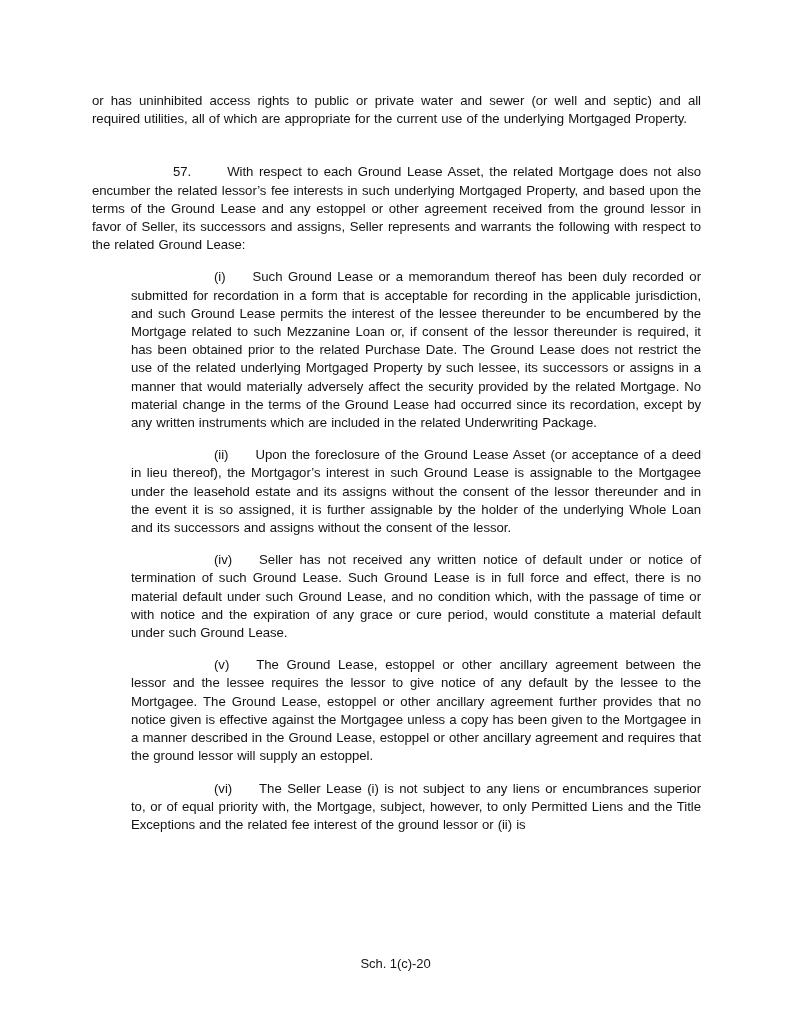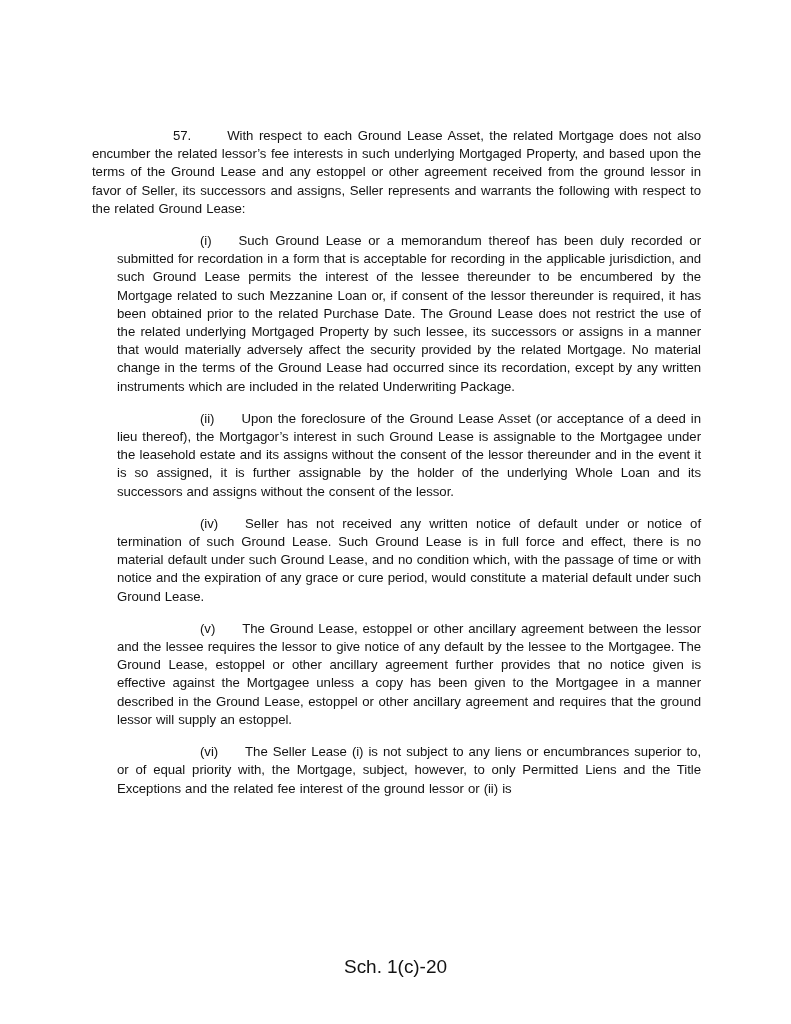--- a/index.html
+++ b/index.html
@@ -35,45 +35,46 @@
     word-spacing: 0.5px;
   }
   .p-cont {
     text-indent: 0;
   }
   .p-main {
     text-indent: 81px;
     margin-top: 35px;
   }
   .p-sub {
-    margin-left: 25px;
+    margin-left: 39px;
     text-indent: 83px;
   }
   .num-main {
     margin-right: 36px;
   }
   .num-sub {
     margin-right: 27px;
   }
   .footer {
     position: absolute;
     left: 0;
     top: 956px;
     width: 791px;
     text-align: center;
-    font-size: 19px;
+    font-size: 13px;
     letter-spacing: -0.05px;
   }
 </style>
 </head>
 <body>
 
 <div class="page">
   <div class="content">
 
+    <p class="para p-cont"><span>or has uninhibited access rights to public or private water and sewer (or well and septic) and all required utilities, all of which are appropriate for the current use of the underlying Mortgaged Property.</span></p>
 
     <p class="para p-main"><span class="num-main">57.</span><span>With respect to each Ground Lease Asset, the related Mortgage does not also encumber the related lessor’s fee interests in such underlying Mortgaged Property, and based upon the terms of the Ground Lease and any estoppel or other agreement received from the ground lessor in favor of Seller, its successors and assigns, Seller represents and warrants the following with respect to the related Ground Lease:</span></p>
 
     <p class="para p-sub"><span class="num-sub">(i)</span><span>Such Ground Lease or a memorandum thereof has been duly recorded or submitted for recordation in a form that is acceptable for recording in the applicable jurisdiction, and such Ground Lease permits the interest of the lessee thereunder to be encumbered by the Mortgage related to such Mezzanine Loan or, if consent of the lessor thereunder is required, it has been obtained prior to the related Purchase Date.  The Ground Lease does not restrict the use of the related underlying Mortgaged Property by such lessee, its successors or assigns in a manner that would materially adversely affect the security provided by the related Mortgage.  No material change in the terms of the Ground Lease had occurred since its recordation, except by any written instruments which are included in the related Underwriting Package.</span></p>
 
     <p class="para p-sub"><span class="num-sub">(ii)</span><span>Upon the foreclosure of the Ground Lease Asset (or acceptance of a deed in lieu thereof), the Mortgagor’s interest in such Ground Lease is assignable to the Mortgagee under the leasehold estate and its assigns without the consent of the lessor thereunder and in the event it is so assigned, it is further assignable by the holder of the underlying Whole Loan and its successors and assigns without the consent of the lessor.</span></p>
 
 
     <p class="para p-sub"><span class="num-sub">(iv)</span><span>Seller has not received any written notice of default under or notice of termination of such Ground Lease.  Such Ground Lease is in full force and effect, there is no material default under such Ground Lease, and no condition which, with the passage of time or with notice and the expiration of any grace or cure period, would constitute a material default under such Ground Lease.</span></p>
 

